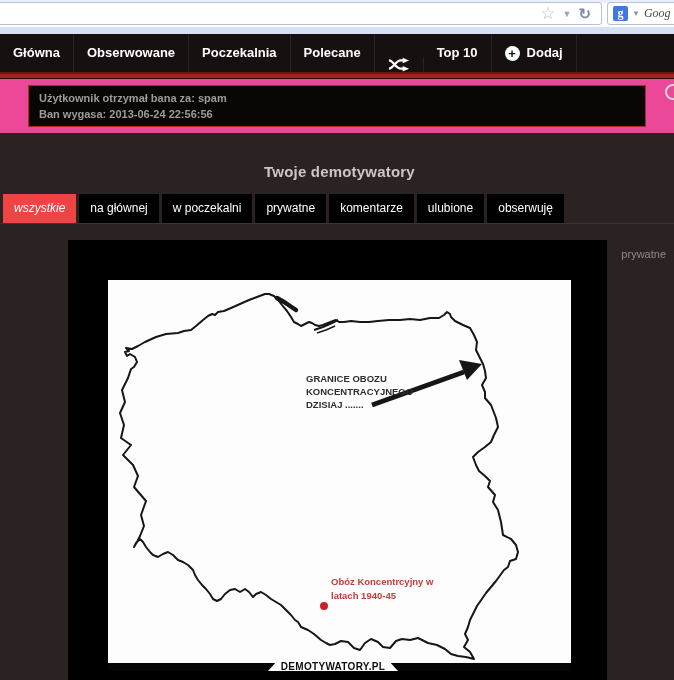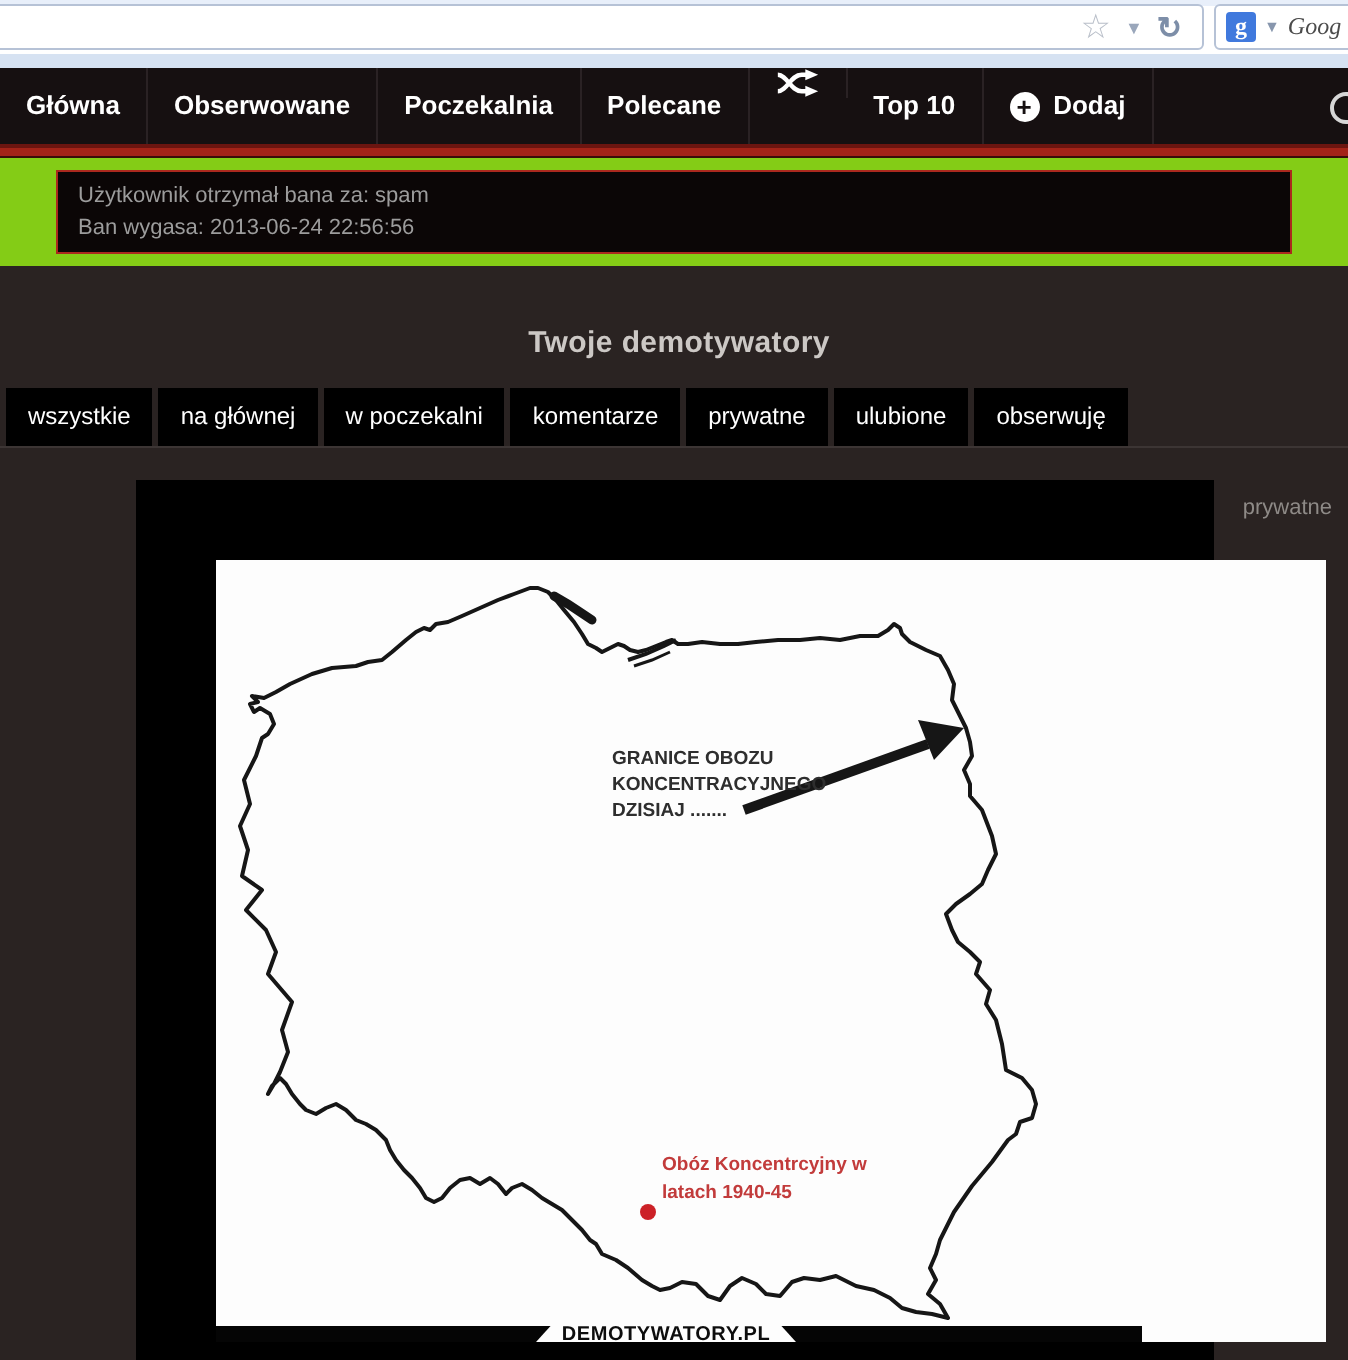--- a/index.html
+++ b/index.html
@@ -27,62 +27,62 @@
     display:flex;align-items:center;gap:4px;padding-left:5px;overflow:hidden;
   }
   .g-favicon{
     width:15px;height:15px;border-radius:2px;background:#4079dd;flex:0 0 auto;
     color:#fff;font:bold 12px/14px "Liberation Serif",serif;text-align:center;
   }
   .search-drop{color:#8796ad;font-size:8px;}
   .engine-name{font:italic 12px "Liberation Serif",serif;color:#4b4b4b;white-space:nowrap;}
   
   .nav{
-    height:38px;background:#161011;display:flex;align-items:flex-start;position:relative;
+    height:38px;background:#161011;display:flex;align-items:flex-end;position:relative;
   }
   .nav-item{
     color:#fff;font-size:13px;font-weight:bold;line-height:38px;
     padding:0 13px;border-right:1px solid #2a2224;cursor:pointer;white-space:nowrap;
     display:flex;align-items:center;gap:7px;
   }
   .nav-fill{flex:1;background:#1b1516;position:relative;}
   .shuffle-svg{width:22px;height:15px;display:block;}
   .plus-circle{
     width:15px;height:15px;border-radius:50%;background:#fff;color:#161011;
     font-size:13px;font-weight:bold;line-height:15px;text-align:center;display:inline-block;
   }
   .nav-search{
     position:absolute;right:-7px;top:12px;width:12px;height:12px;border-radius:50%;
     border:2px solid #d6d6d6;
   }
   .red-band{height:7px;background:linear-gradient(#6b1510 0,#6b1510 2px,#a32318 2px,#a32318 6px,#3a0c09 6px,#3a0c09 7px);}
   
-  .ban-section{background:#84cc16;padding:6px 28px;}
+  .ban-section{background:#ec4899;padding:6px 28px;font-weight:bold;}
   .ban-box{
     border:1px solid #ab291e;background:#0b0606;padding:4px 10px;
     color:#9c9c9c;font-size:11px;line-height:16px;
   }
   
   .main{background:#2a2322;}
   .page-title{
     margin:0;padding:30px 0 0 5px;font-size:15px;font-weight:bold;color:#ccc8c5;letter-spacing:.2px;text-align:center;
   }
   .tabs-row{margin-top:14px;border-bottom:1px solid #3c3534;display:flex;gap:3px;padding-left:3px;}
   .ftab{
     background:#000000;color:#fff;font-size:12px;line-height:29px;height:29px;
     padding:0 11px;cursor:pointer;white-space:nowrap;
   }
-  .ftab.active{background:#000000;}
+  .ftab.active{background:#ef4444;font-style:italic;}
   .content-row{position:relative;margin-top:16px;}
   .post-status{position:absolute;right:8px;top:8px;color:#8e8a87;font-size:11px;}
   .demo-frame{
     margin-left:68px;width:539px;height:442px;background:#000;box-sizing:border-box;
     padding:40px 36px 11px 40px;
   }
-  .demo-inner{width:555px;height:391px;background:#fdfdfd;position:relative;}
+  .demo-inner{width:463px;height:391px;background:#fdfdfd;position:relative;}
   .demo-inner svg{position:absolute;left:0;top:0;}
 </style>
 </head>
 <body>
 
 <div class="chrome">
   <div class="url-bar">
     <span class="star-ic">☆</span>
     <span class="drop-ic">▼</span>
     <span class="reload-ic">↻</span>
@@ -134,22 +134,22 @@
   </div>
 </div>
 
 <div class="main">
   <h1 class="page-title">Twoje demotywatory</h1>
 
   <div class="tabs-row">
     <div class="ftab active">wszystkie</div>
     <div class="ftab">na głównej</div>
     <div class="ftab">w poczekalni</div>
+    <div class="ftab">prywatne</div>
     <div class="ftab">komentarze</div>
-    <div class="ftab">prywatne</div>
     <div class="ftab">ulubione</div>
     <div class="ftab">obserwuję</div>
   </div>
 
   <div class="content-row">
     <span class="post-status">prywatne</span>
 
     <div class="demo-frame">
       <div class="demo-inner">
         <svg width="463" height="391" viewBox="0 0 463 391">

